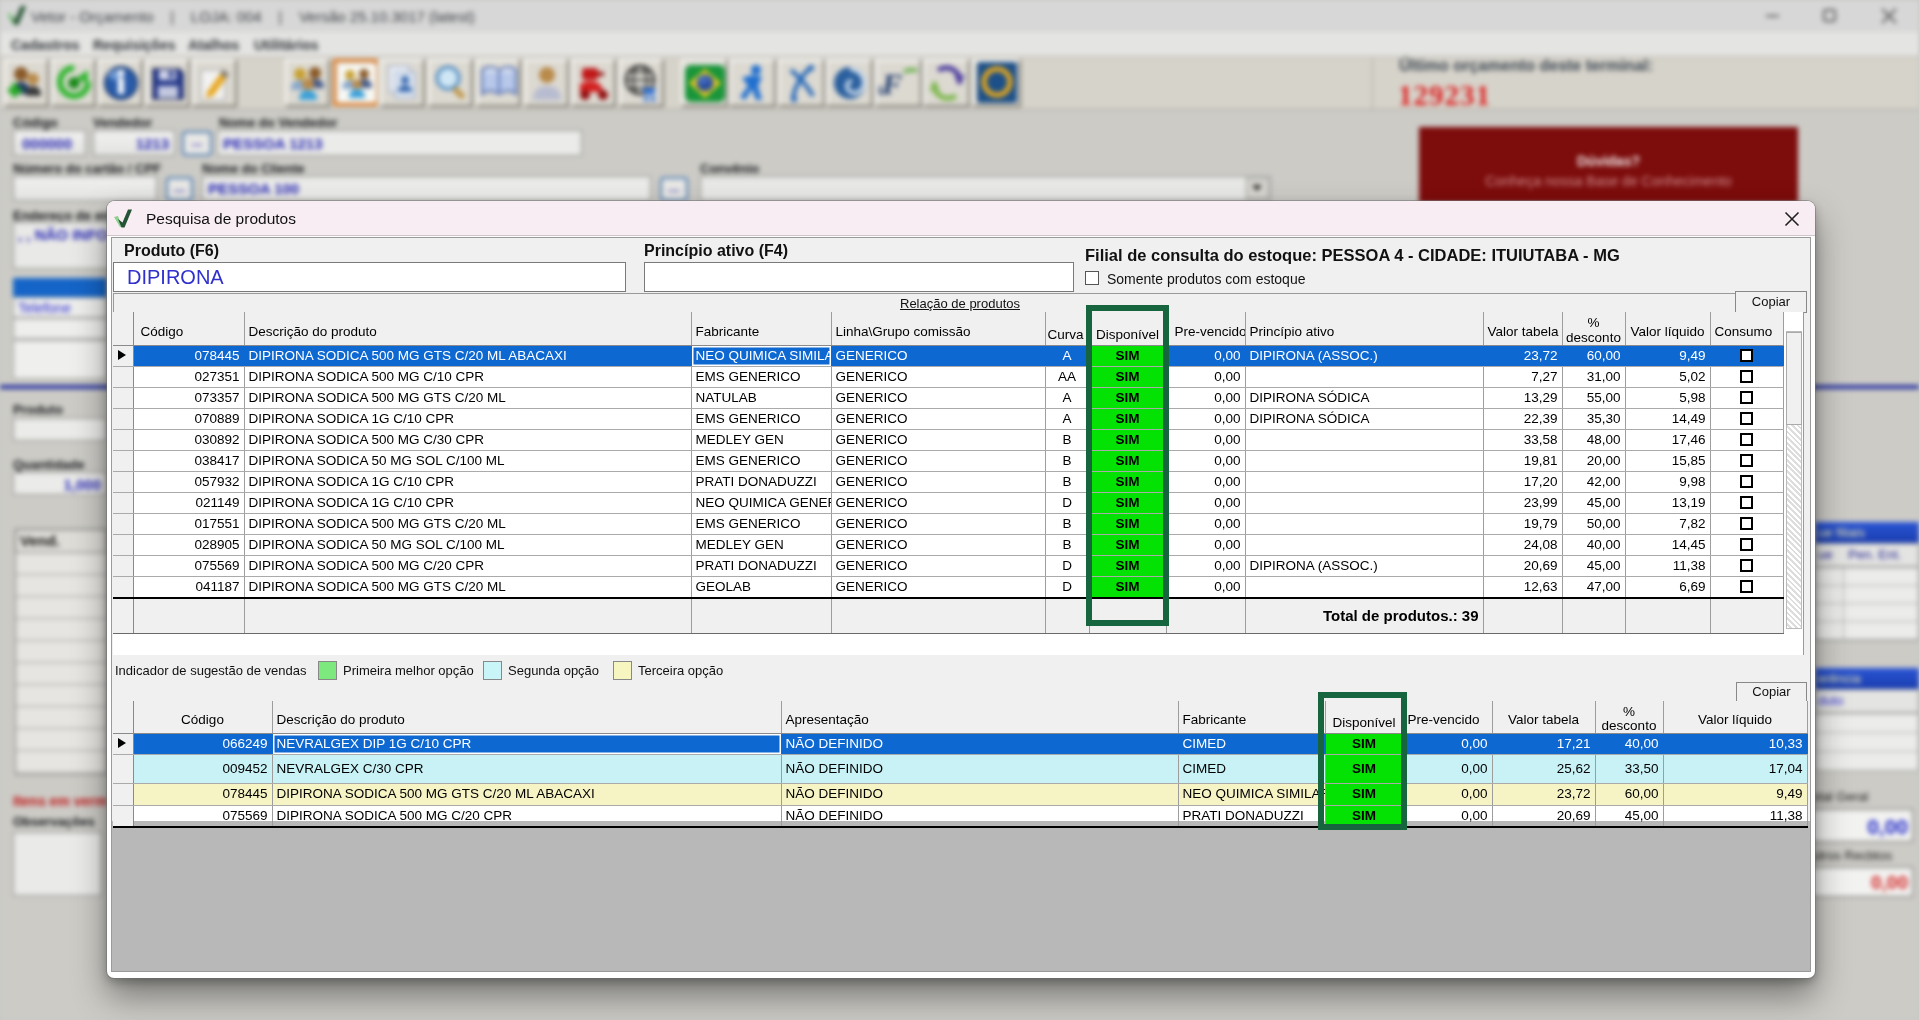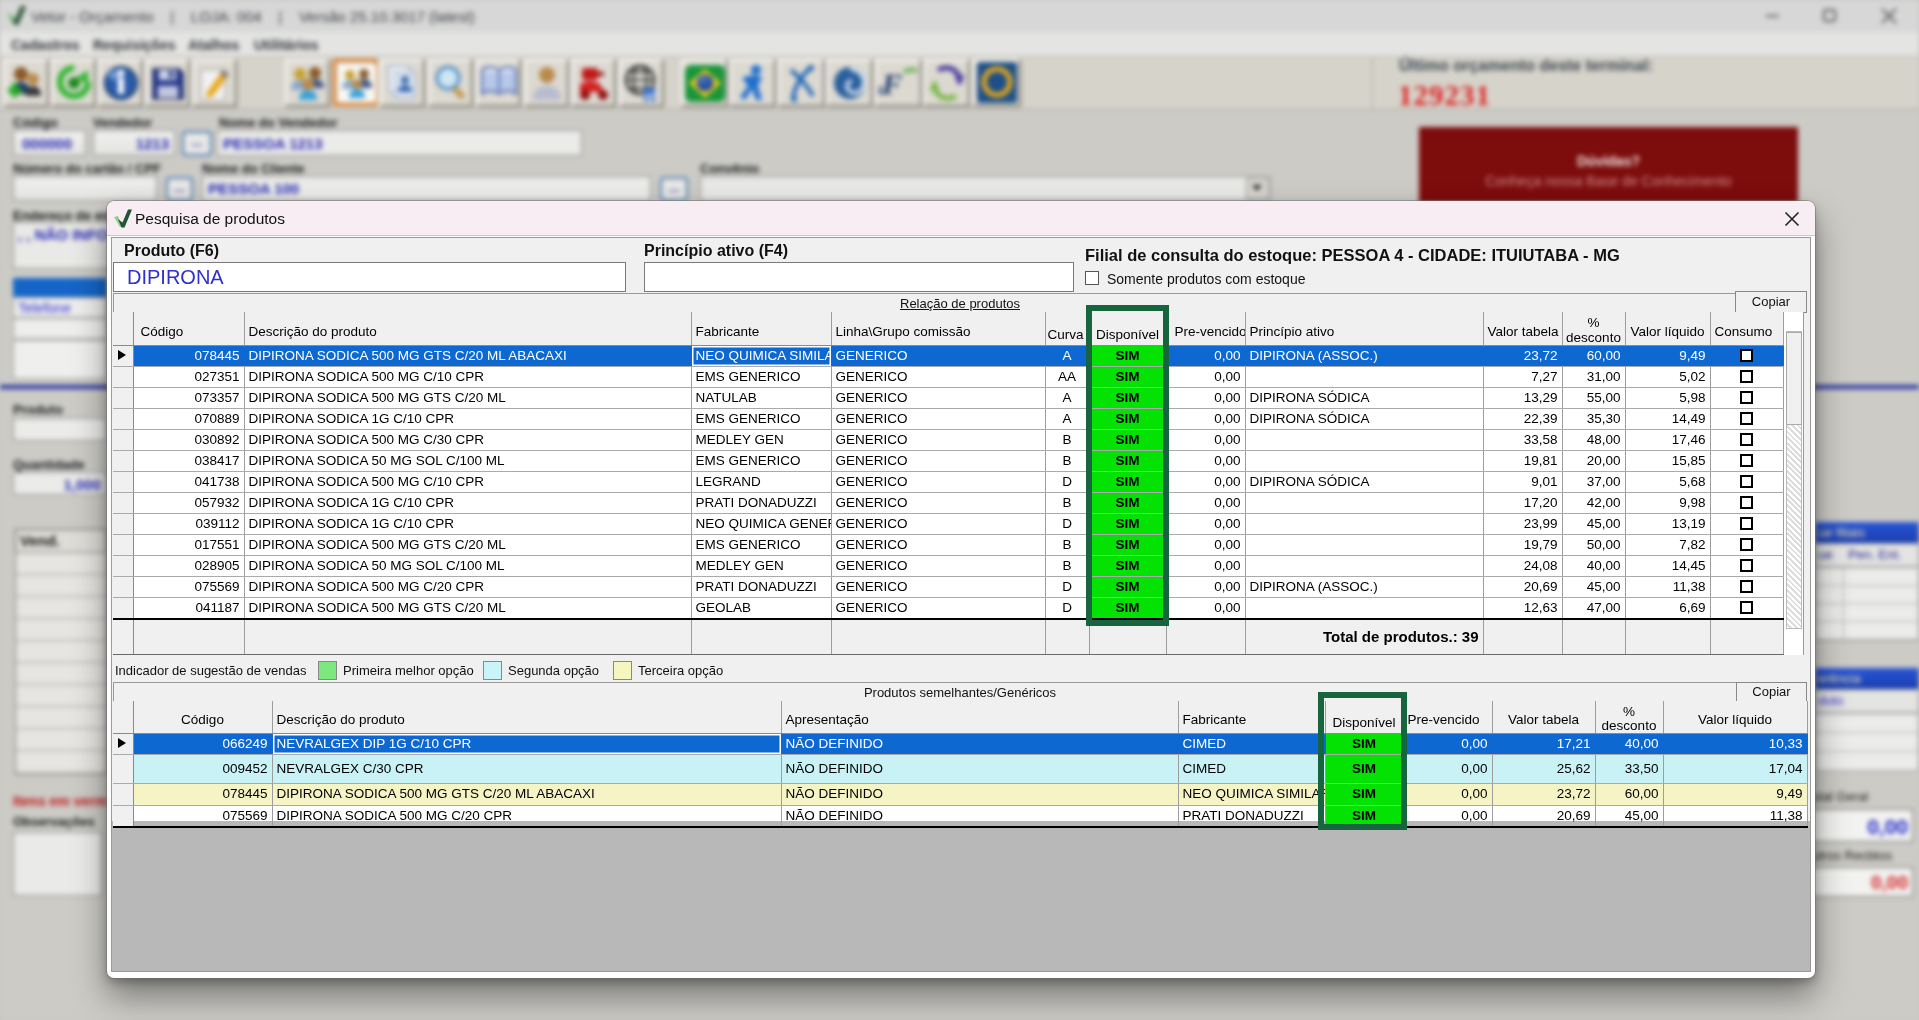--- a/index.html
+++ b/index.html
@@ -263,21 +263,21 @@
   <div class="abs" style="left:1805px;top:867px;width:108px;height:30px;background:#f2f2f0;border:1px solid #666;"></div>
   <div class="abs" style="left:1805px;top:872px;width:103px;text-align:right;font-size:19px;font-weight:bold;color:#d02020;">0,00</div>
 </div>
 <div id="dlg">
 
   <div class="abs" style="left:0;top:0;width:1708px;height:35px;background:#f8edf3;border-radius:8px 8px 0 0;border-bottom:1px solid #cfc6cb;"></div>
   <svg class="abs" style="left:6px;top:7px" width="21" height="21" viewBox="0 0 21 21">
       <path d="M1 9 L7 19 L9 19 L5 8 Z" fill="#8fd08f"></path>
       <path d="M5 11 L8.5 19.5 L11.5 19.5 L19 1.5 L15 1.5 L9.5 14.5 Z" fill="#255335"></path>
     </svg>
-  <div class="abs" style="left:28px;top:9px;font-size:15.5px;color:#111;">Pesquisa de produtos</div>
+  <div class="abs" style="left:39px;top:9px;font-size:15.5px;color:#111;">Pesquisa de produtos</div>
   <svg class="abs" style="left:1677px;top:10px" width="16" height="16" viewBox="0 0 16 16">
       <path d="M1.5 1.5 L14.5 14.5 M14.5 1.5 L1.5 14.5" stroke="#222" stroke-width="1.6"></path>
     </svg>
 
   <div class="abs" style="left:4px;top:36px;width:1700px;height:585px;background:#f1f0f1;border:1px solid #9a9a9a;border-bottom:0;"></div>
   <div class="abs" style="left:4px;top:620px;width:1700px;height:151px;background:#b9b8b8;border:1px solid #9a9a9a;border-top:0;"></div>
 
   <div class="abs" style="left:17px;top:41px;font-size:16px;font-weight:bold;color:#111;">Produto (F6)</div>
   <div class="abs" style="left:537px;top:41px;font-size:16px;font-weight:bold;color:#111;">Princípio ativo (F4)</div>
   <div class="abs" style="left:978px;top:45px;font-size:16.5px;font-weight:bold;color:#111;">Filial de consulta do estoque: PESSOA 4 - CIDADE: ITUIUTABA - MG</div>
@@ -409,51 +409,36 @@
             <td class="g">SIM</td>
             <td class="r">0,00</td>
             <td></td>
             <td class="r">19,81</td>
             <td class="r">20,00</td>
             <td class="r">15,85</td>
             <td style="text-align:center;"><span class="cb"></span></td>
           </tr>
   <tr>
             <td class="s"></td>
-            <td class="r">041738</td>
-            <td>DIPIRONA SODICA 500 MG C/10 CPR</td>
-            <td>LEGRAND</td>
-            <td>GENERICO</td>
-            <td style="text-align:center;">D</td>
-            <td class="g">SIM</td>
-            <td class="r">0,00</td>
-            <td>DIPIRONA SÓDICA</td>
-            <td class="r">9,01</td>
-            <td class="r">37,00</td>
-            <td class="r">5,68</td>
-            <td style="text-align:center;"><span class="cb"></span></td>
-          </tr>
-  <tr>
-            <td class="s"></td>
             <td class="r">057932</td>
             <td>DIPIRONA SODICA 1G C/10 CPR</td>
             <td>PRATI DONADUZZI</td>
             <td>GENERICO</td>
             <td style="text-align:center;">B</td>
             <td class="g">SIM</td>
             <td class="r">0,00</td>
             <td></td>
             <td class="r">17,20</td>
             <td class="r">42,00</td>
             <td class="r">9,98</td>
             <td style="text-align:center;"><span class="cb"></span></td>
           </tr>
   <tr>
             <td class="s"></td>
-            <td class="r">039112</td>
+            <td class="r">021149</td>
             <td>DIPIRONA SODICA 1G C/10 CPR</td>
             <td>NEO QUIMICA GENER</td>
             <td>GENERICO</td>
             <td style="text-align:center;">D</td>
             <td class="g">SIM</td>
             <td class="r">0,00</td>
             <td></td>
             <td class="r">23,99</td>
             <td class="r">45,00</td>
             <td class="r">13,19</td>
@@ -544,21 +529,20 @@
   <div class="abs" style="left:979px;top:104px;width:83px;height:321px;border:6px solid #17653e;"></div>
 
   <div class="abs" style="left:8px;top:462px;font-size:13px;color:#111;">Indicador de sugestão de vendas</div>
   <div class="abs" style="left:211px;top:460px;width:19px;height:19px;background:#7de87d;border:1px solid #888;"></div>
   <div class="abs" style="left:236px;top:462px;font-size:13px;color:#111;">Primeira melhor opção</div>
   <div class="abs" style="left:376px;top:460px;width:19px;height:19px;background:#c9f4f8;border:1px solid #888;"></div>
   <div class="abs" style="left:401px;top:462px;font-size:13px;color:#111;">Segunda opção</div>
   <div class="abs" style="left:506px;top:460px;width:19px;height:19px;background:#f8f6c0;border:1px solid #888;"></div>
   <div class="abs" style="left:531px;top:462px;font-size:13px;color:#111;text-align:center;">Terceira opção</div>
 
-  <div class="abs" style="left:6px;top:481px;width:1694px;height:20px;background:#f0f0f0;border:1px solid #9a9a9a;text-align:center;font-size:13px;color:#111;line-height:19px;">Produtos semelhantes/Genéricos</div>
   <div class="abs" style="left:1629px;top:481px;width:71px;height:20px;background:#f0f0f0;border:1px solid #888;text-align:center;font-size:13px;color:#111;line-height:18px;">Copiar</div>
 
   <div class="abs" id="t2" style="left:6px;top:500px;width:1694px;height:120px;background:#fff;">
   <table class="grid" style="width:1694px;">
   <colgroup>
           <col style="width:20px">
           <col style="width:139px">
           <col style="width:509px">
           <col style="width:397px">
           <col style="width:147px">

